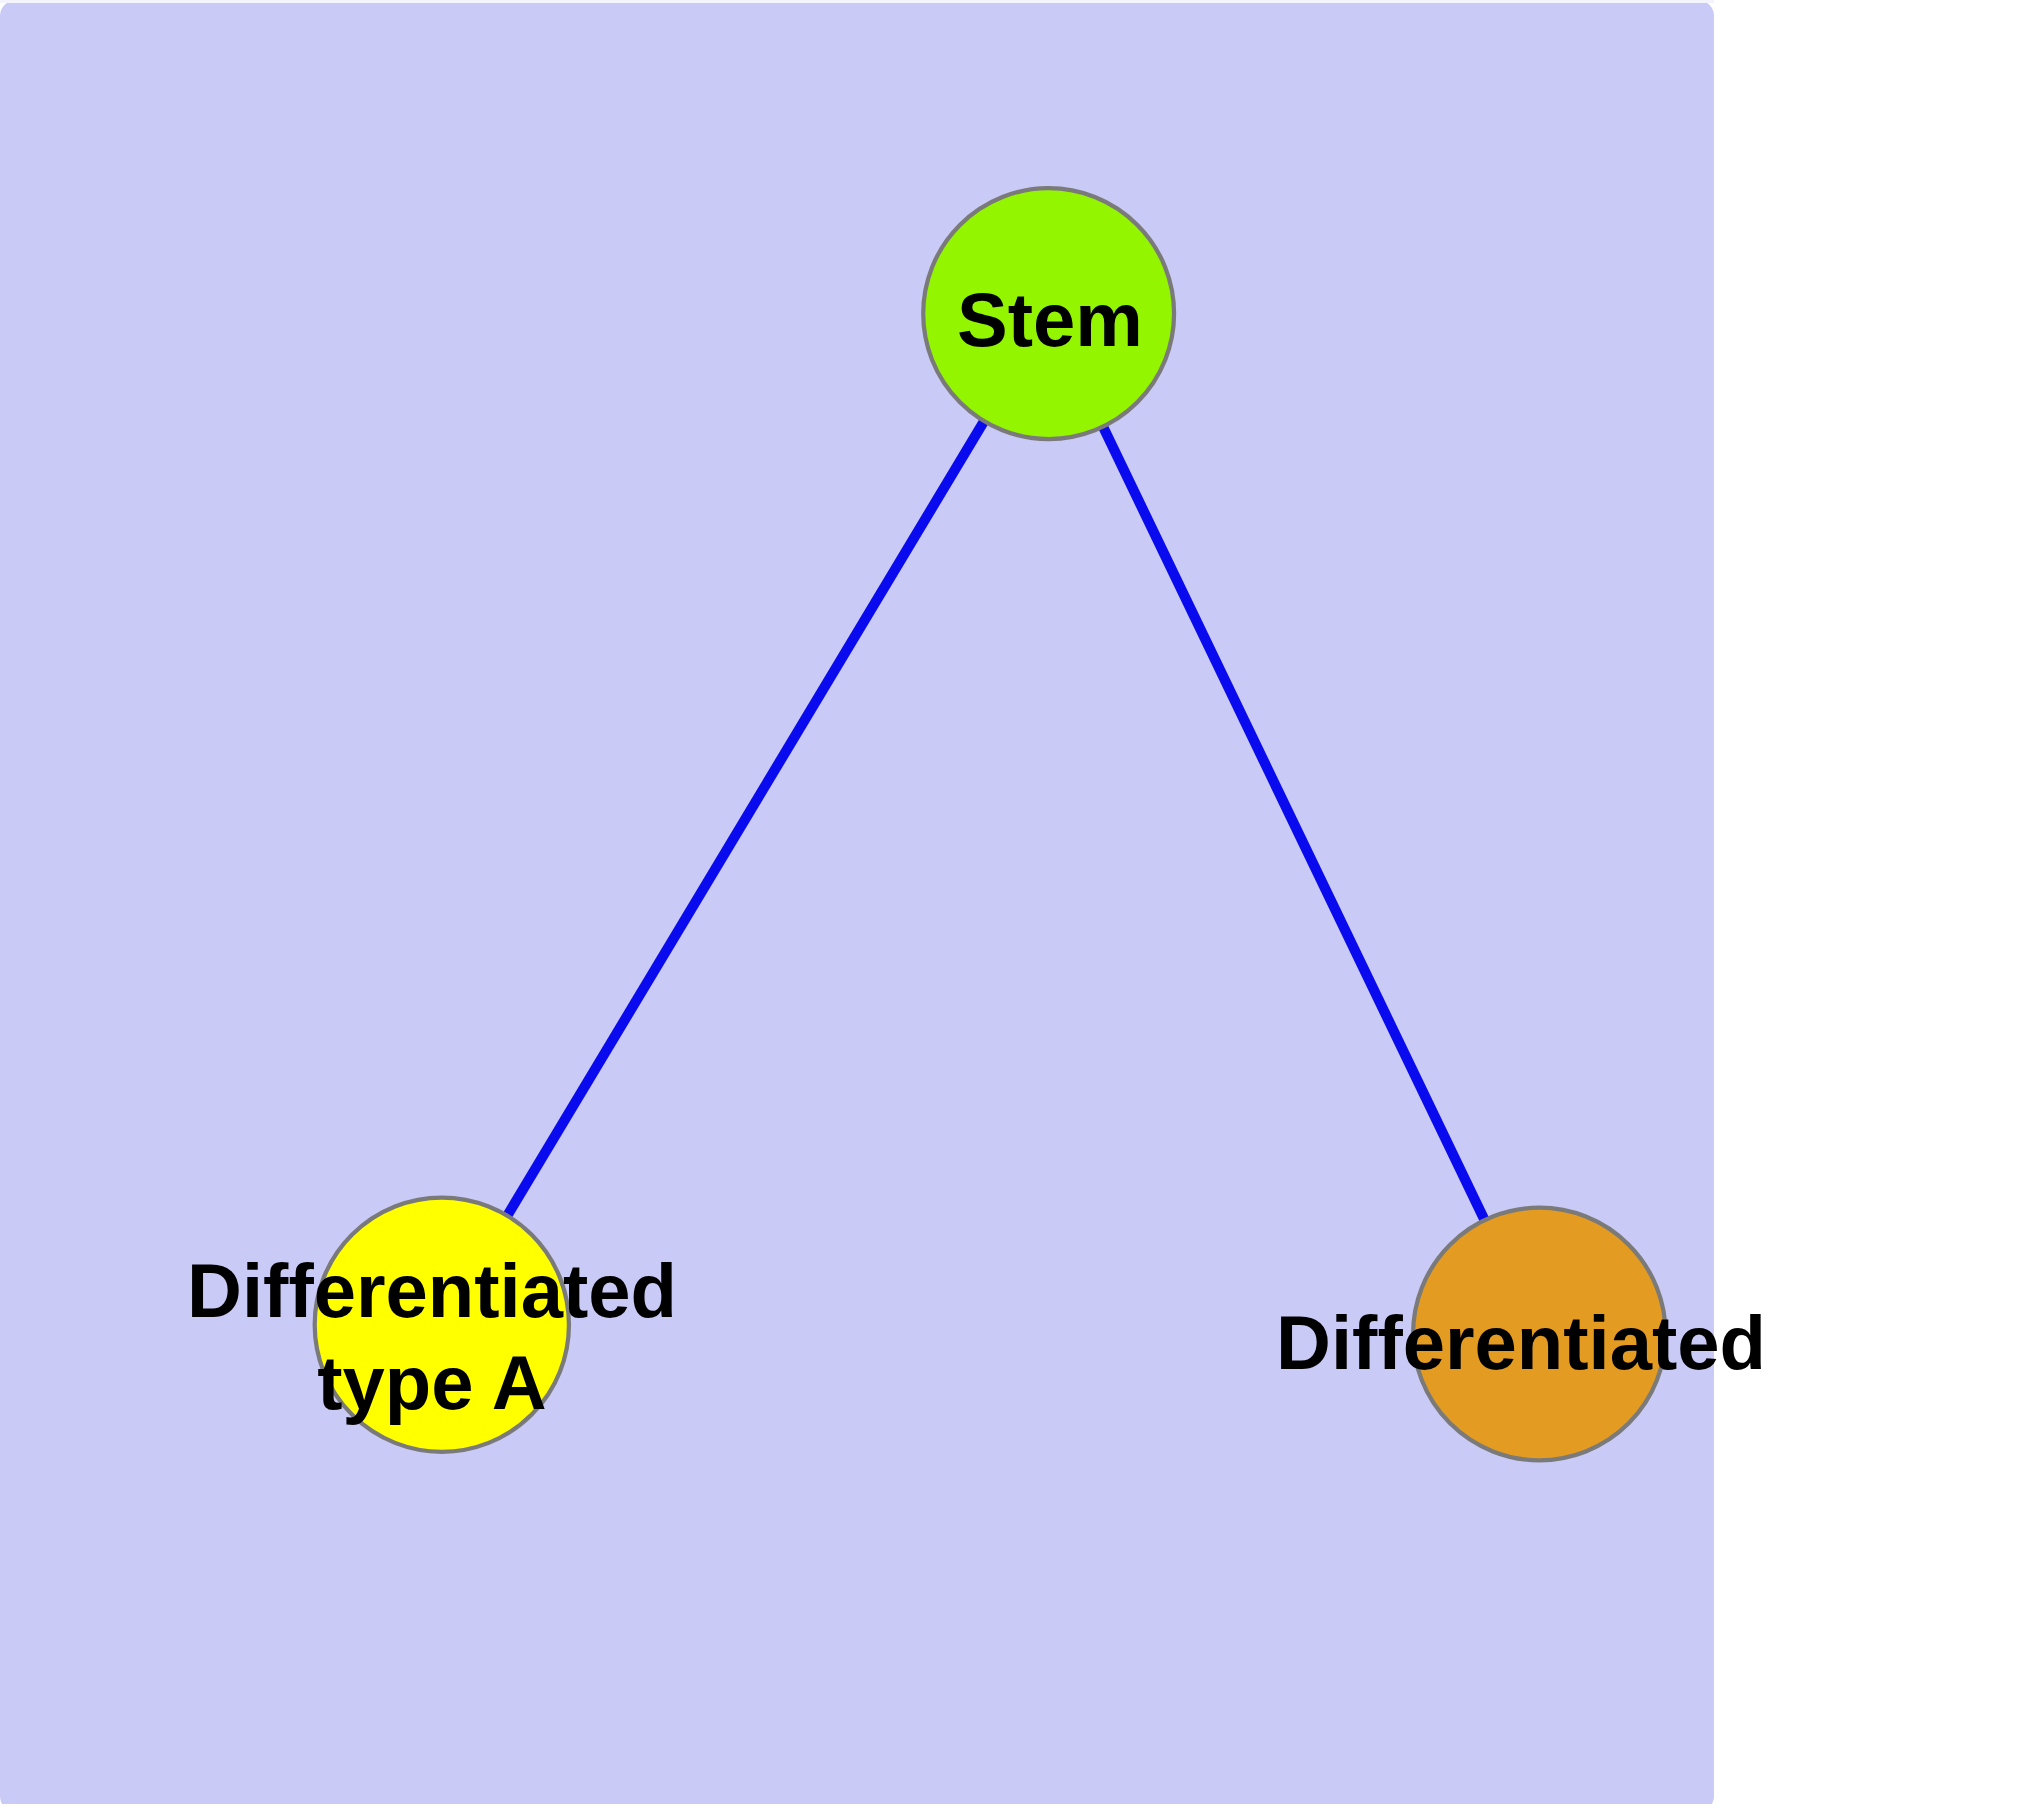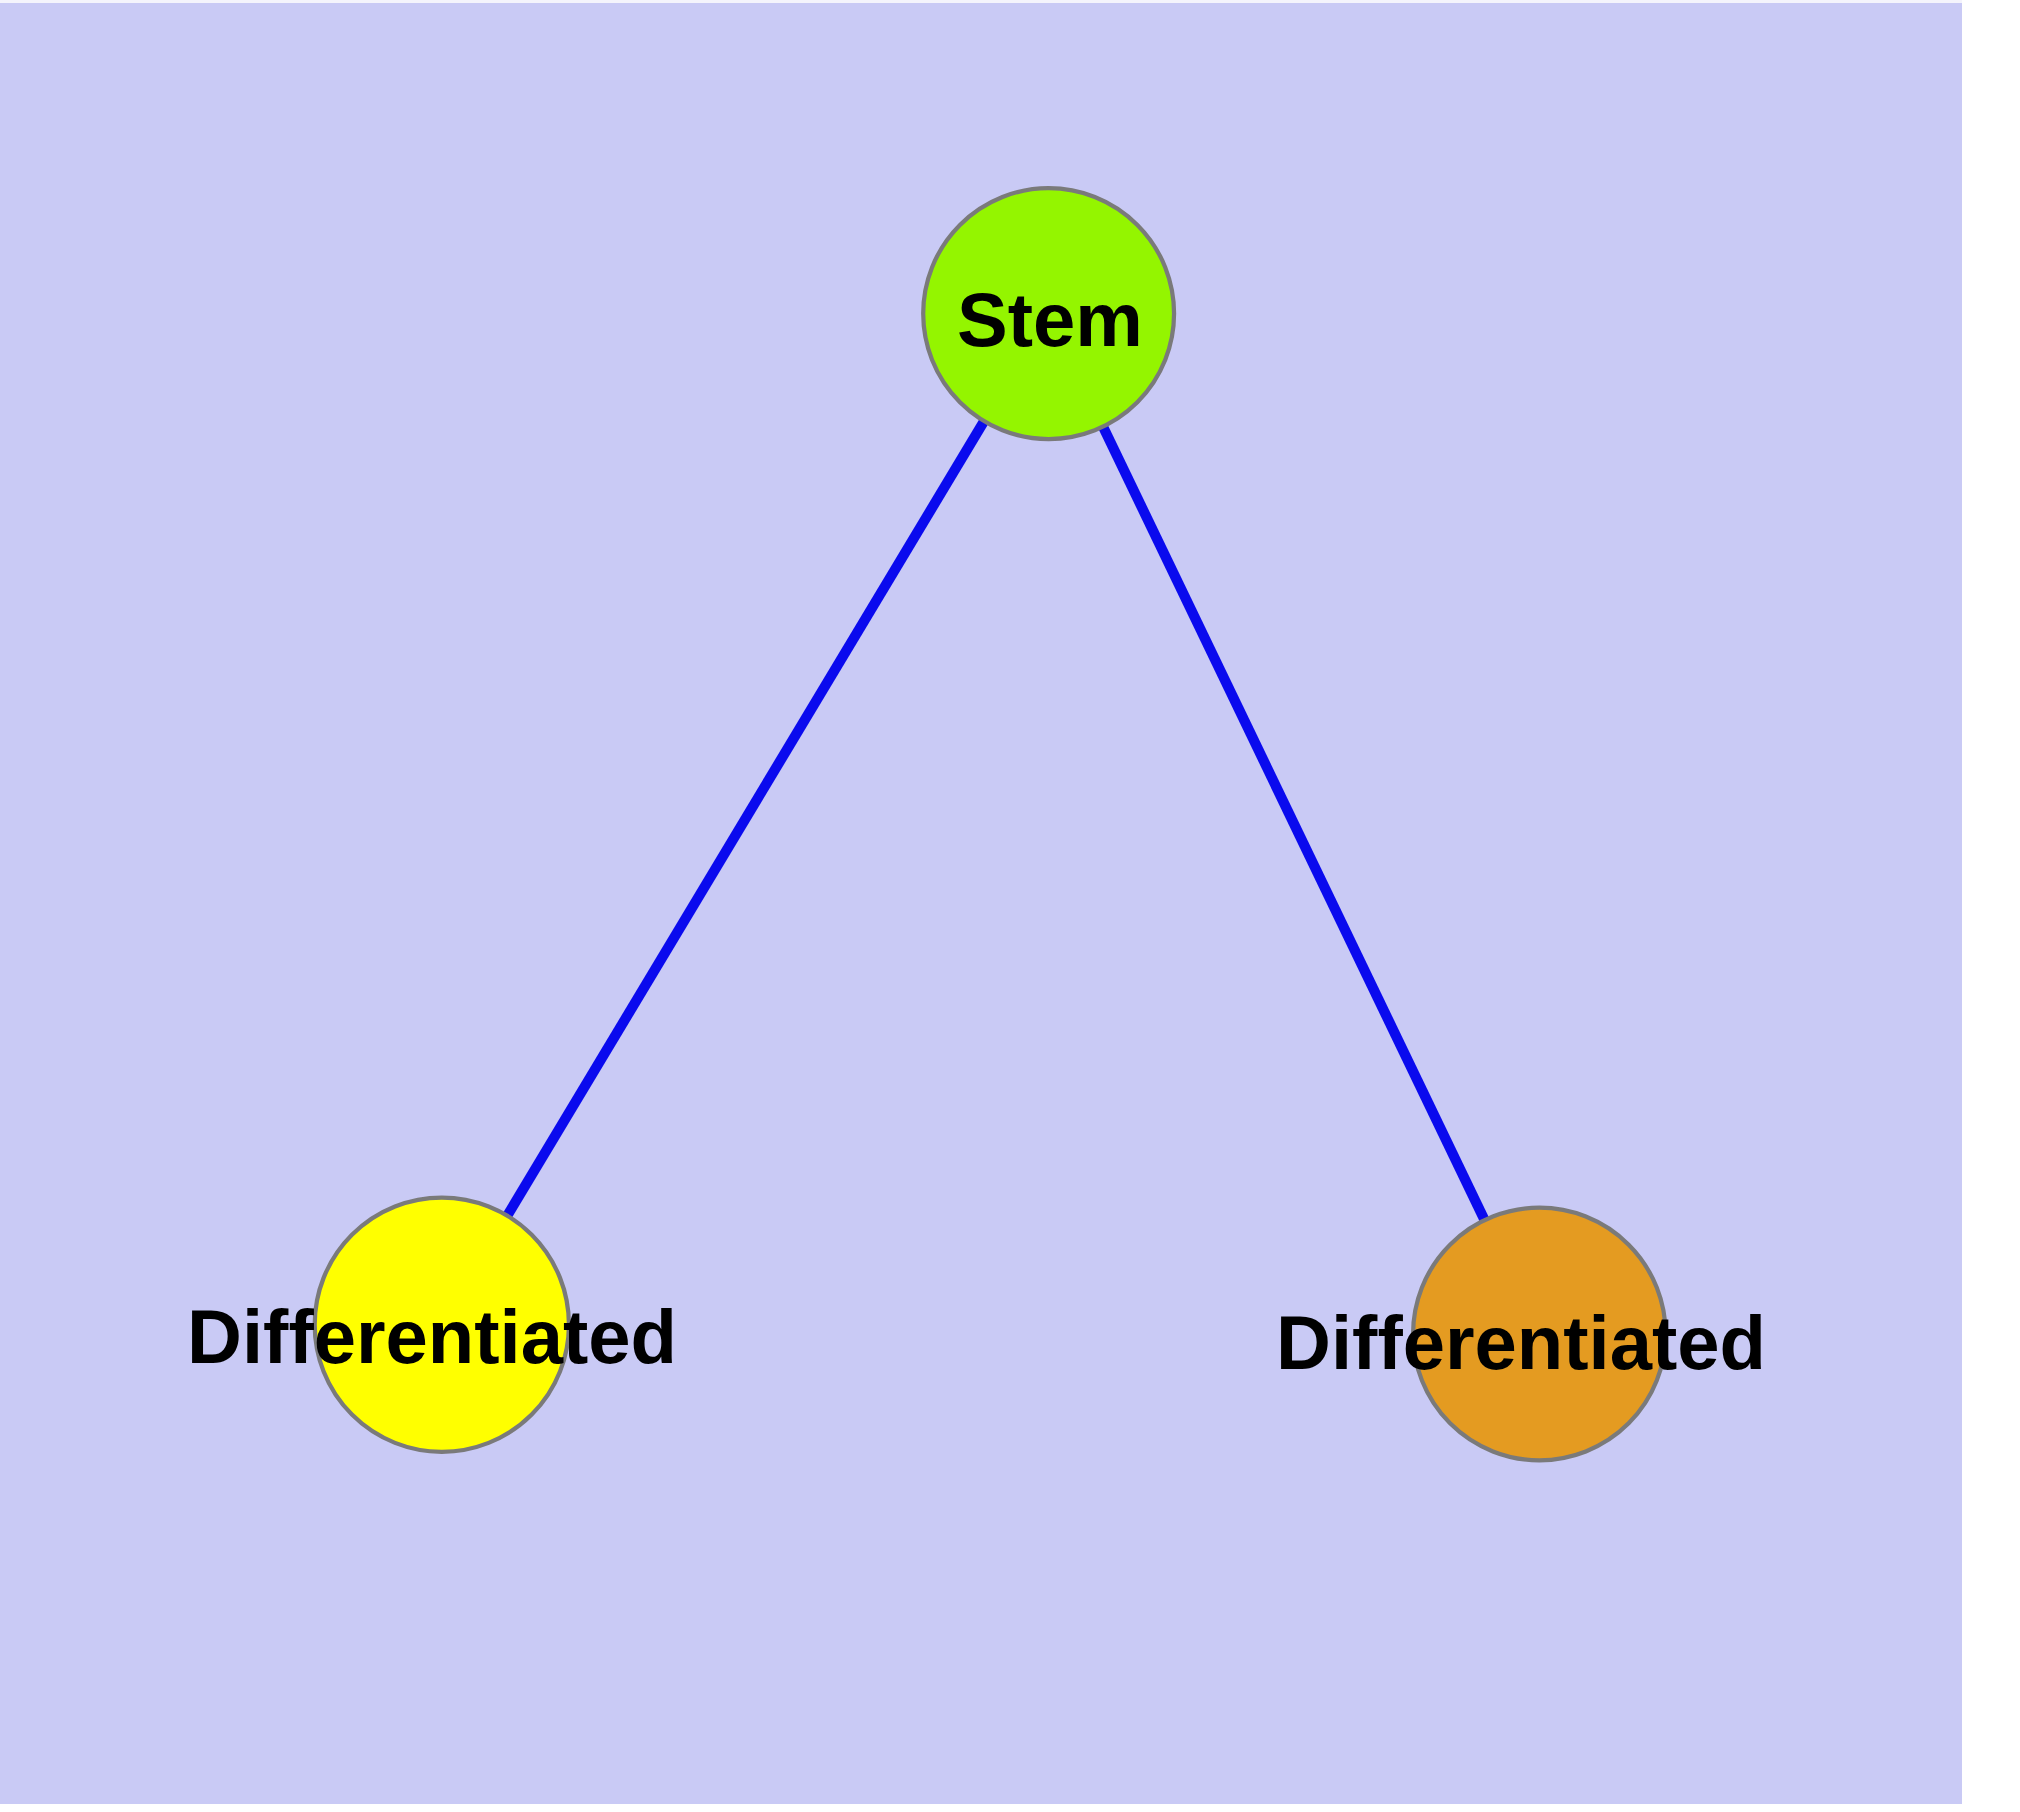--- a/index.html
+++ b/index.html
@@ -8,23 +8,24 @@
     width: 2021px;
     height: 1812px;
     overflow: hidden;
     background: #ffffff;
     font-family: "Liberation Sans", sans-serif;
   }
   .canvas {
     position: absolute;
     left: 0;
     top: 0;
-    width: 1962px;
+    width: 1714px;
     height: 1812px;
     background: #C9CAF5;
+    border-radius: 16px;
   }
   .edge-strip-top {
     position: absolute;
     left: 0; top: 0;
     width: 100%; height: 3.4px;
     background: #F4F4FC;
   }
   .edge-strip-bottom {
     position: absolute;
     left: 0; bottom: 0;
@@ -72,20 +73,21 @@
     <circle cx="521" cy="1563" r="150" fill="#FFFF00"></circle>
     <circle cx="1816" cy="1574" r="149" fill="#E49B21"></circle>
   </svg>
 
   <div class="node-label label-stem">
     <div>Stem</div>
   </div>
 
   <div class="node-label label-type-a">
     <div>Differentiated</div>
+    <div>type A</div>
   </div>
 
   <div class="node-label label-type-b">
     <div>Differentiated</div>
   </div>
 
   <div class="edge-strip-top"></div>
   <div class="edge-strip-bottom"></div>
 </div>
 

